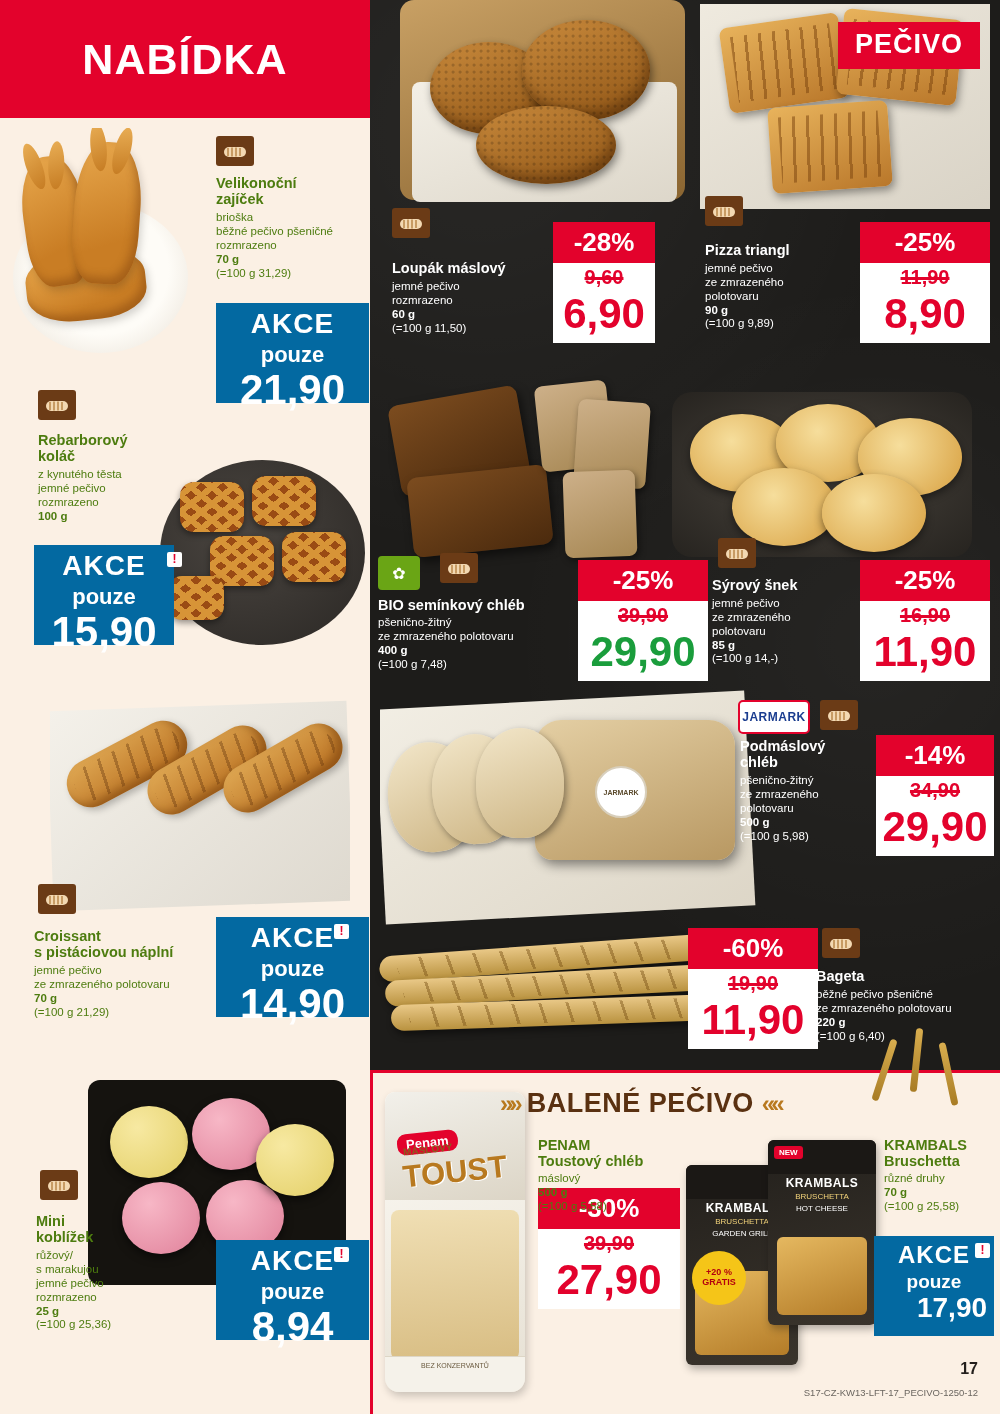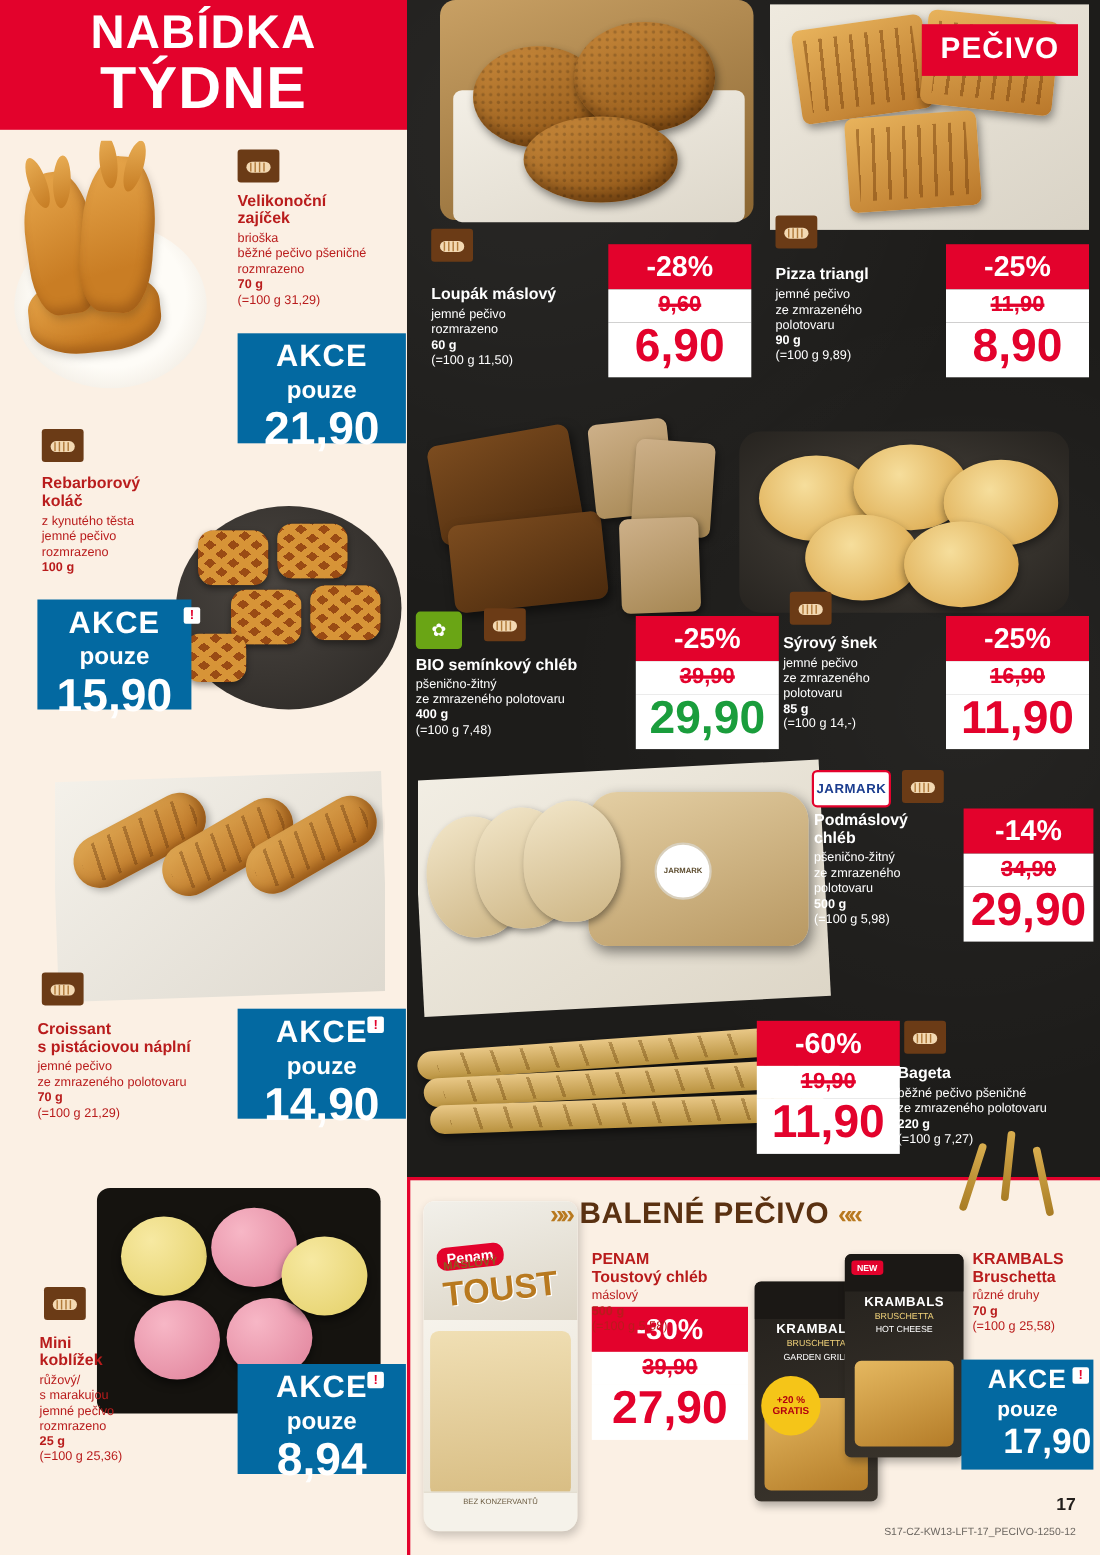--- a/index.html
+++ b/index.html
@@ -53,21 +53,21 @@
     position:absolute; left:500px; top:1088px; z-index:7;
     font-size:27px; font-weight:bold; color:#5a3111; letter-spacing:.5px;
   }
   .chev { color:#b8791f; font-size:24px; letter-spacing:-4px; }
 
   
   .prod { position:absolute; z-index:5; }
   .prod .name { font-weight:bold; line-height:1.12; }
   .prod .desc { line-height:1.2; }
   .on-dark .name, .on-dark .desc { color:#fff; }
-  .on-light .name, .on-light .desc { color:#b91c1c; }
+  .on-light .name, .on-light .desc { color:#4d7c0f; }
   .name { font-size:14.5px; }
   .desc { font-size:11.5px; }
 
   
   .bicon {
     width:38px; height:30px; background:#6b3b16; border-radius:3px;
     display:flex; align-items:center; justify-content:center;
   }
   .bicon svg { display:block; }
 
@@ -346,21 +346,20 @@
 </style>
 </head>
 <body>
 
 <div class="page">
 
   <div class="left-col"></div>
 
   <div class="hero">
     <div class="l1">NABÍDKA</div>
-    <div class="l2">TÝDNE</div>
   </div>
 
   <div class="photo bunnies">
     <div class="plate"></div>
     <div class="bunny b3"></div>
     <div class="bunny b1">
       <div class="ear" style="left:10px; top:-16px; transform:rotate(-12deg);"></div>
       <div class="ear" style="left:32px; top:-14px; transform:rotate(10deg);"></div>
     </div>
     <div class="bunny b2">
@@ -517,21 +516,21 @@
   </div>
   <div class="prod on-dark" style="left:392px; top:260px; width:160px;">
     <div class="name">Loupák máslový</div>
     <div class="desc" style="margin-top:4px;">
       <div>jemné pečivo</div>
       <div>rozmrazeno</div>
       <div style="font-weight:bold;">60 g</div>
       <div>(=100 g 11,50)</div>
     </div>
   </div>
-  <div style="position:absolute; left:553px; top:222px; width:130px;">
+  <div style="position:absolute; left:553px; top:222px; width:102px;">
     <div class="disc">-28%</div>
     <div class="oldnew">
       <span class="old">9,60</span>
     </div>
     <div class="newprice">6,90</div>
   </div>
 
   <div style="position:absolute; left:705px; top:196px;" class="bicon">
     <svg width="24" height="16" viewBox="0 0 24 16">
         <rect x="1" y="4" width="22" height="10" rx="5" fill="#f3d9b3"></rect>
@@ -669,21 +668,21 @@
         <rect x="1" y="4" width="22" height="10" rx="5" fill="#f3d9b3"></rect>
         <path d="M5 5v8M9 4.5v9M13 4.5v9M17 5v8" stroke="#b07a3a" stroke-width="1.3"></path>
       </svg>
   </div>
   <div class="prod on-dark" style="left:816px; top:968px; width:175px;">
     <div class="name">Bageta</div>
     <div class="desc" style="margin-top:4px;">
       <div>běžné pečivo pšeničné</div>
       <div>ze zmrazeného polotovaru</div>
       <div style="font-weight:bold;">220 g</div>
-      <div>(=100 g 7,27)</div>
+      <div>(=100 g 6,40)</div>
     </div>
   </div>
   <div style="position:absolute; left:688px; top:928px; width:130px;">
     <div class="disc">-60%</div>
     <div class="oldnew">
       <span class="old">19,90</span>
     </div>
     <div class="newprice">11,90</div>
   </div>
 
@@ -751,18 +750,18 @@
     <div class="desc" style="margin-top:3px;">
       <div>různé druhy</div>
       <div style="font-weight:bold;">70 g</div>
       <div>(=100 g 25,58)</div>
     </div>
   </div>
   <div class="akce" style="position:absolute; left:874px; top:1236px; width:120px; height:100px;">
     <span class="ak" style="font-size:24px;">AKCE</span>
     <span class="excl" style="position:absolute; left:96px; top:7px;">!</span>
     <span class="pouze" style="font-size:19px;">pouze</span>
-    <span class="val" style="font-size:32px;padding-left:36px;">17,90</span>
+    <span class="val" style="font-size:28px;padding-left:36px;">17,90</span>
   </div>
 
   <div class="pagenum">17</div>
   <div class="code">S17-CZ-KW13-LFT-17_PECIVO-1250-12</div>
 </div>
 
 </body></html>

